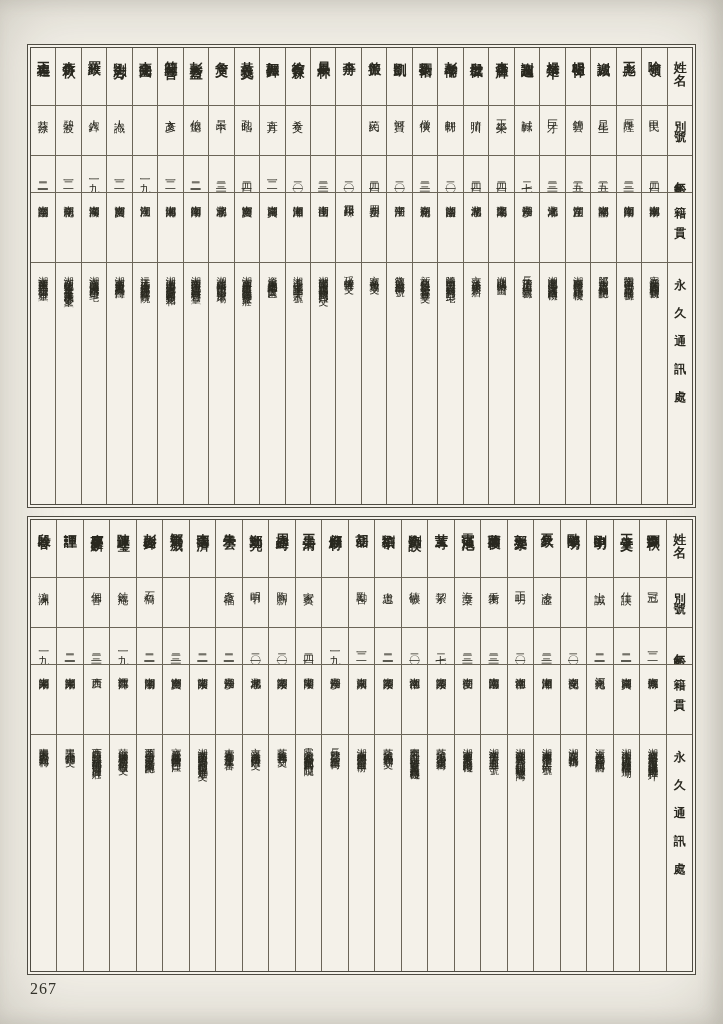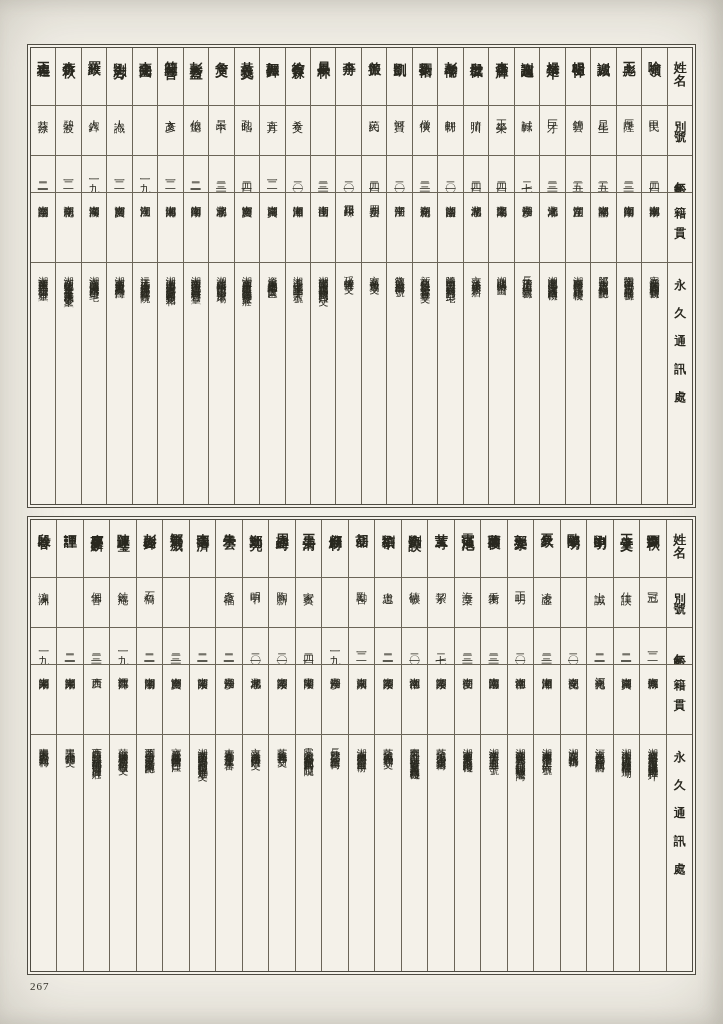--- a/index.html
+++ b/index.html
@@ -38,21 +38,21 @@
   .t-origin{font-size:10.5px;letter-spacing:.5px;line-height:11.5px;}
   .t-addr  {font-size:10px;letter-spacing:1.5px;line-height:11.5px;}
   .header-col .vtxt{font-weight:bold;}
   .h-name  {font-size:13px;letter-spacing:12px;line-height:14px;}
   .h-alias {font-size:12px;letter-spacing:9px;line-height:13px;}
   .h-age   {font-size:12px;letter-spacing:3px;line-height:13px;}
   .h-origin{font-size:12px;letter-spacing:20px;line-height:13px;}
   .h-addr  {font-size:12px;letter-spacing:28px;line-height:13px;}
   .page-number{
     position:absolute;left:30px;top:980px;
-    font-size:11px;letter-spacing:1px;color:#33322a;
+    font-size:16px;letter-spacing:1px;color:#33322a;
   }
 </style>
 </head>
 <body>
 
 <div class="sheet">
   <div class="table-outer" id="table-top">
       <div class="table-inner">
         <div class="col header-col">
           <div class="cell r-name">

